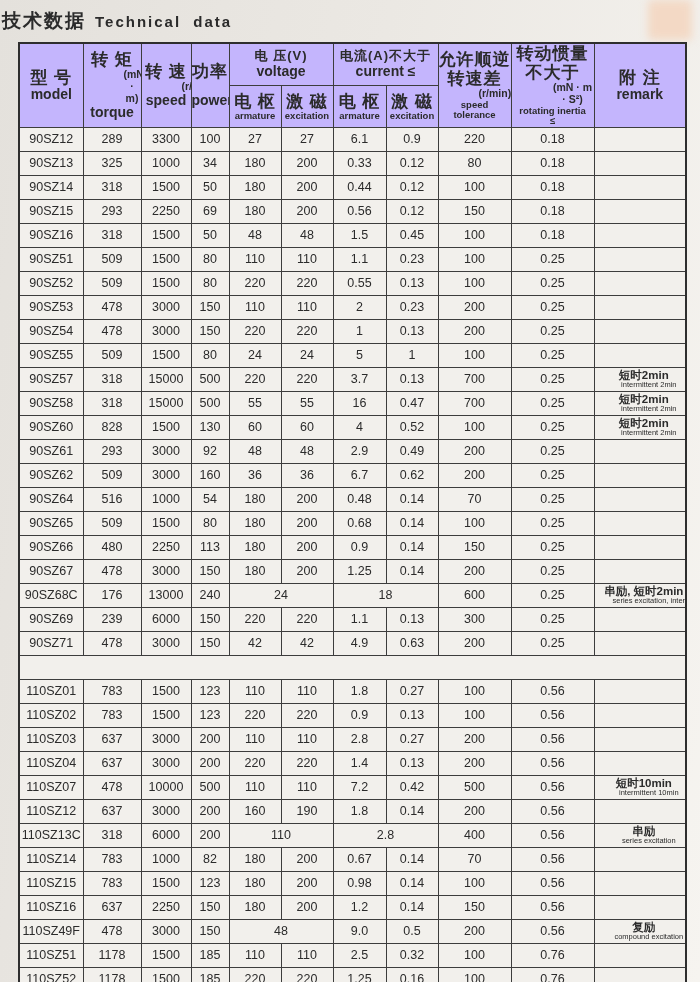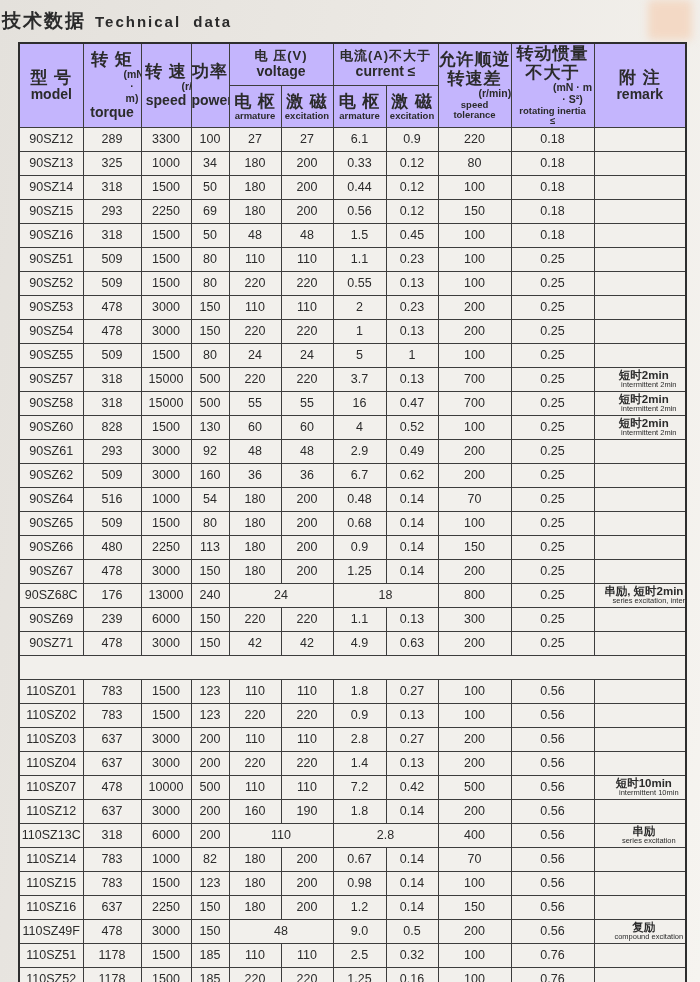--- a/index.html
+++ b/index.html
@@ -394,21 +394,21 @@
         <td>0.25</td>
         <td class="c-remark"></td>
       </tr>
       <tr>
         <td class="c-model">90SZ68C</td>
         <td>176</td>
         <td>13000</td>
         <td>240</td>
         <td colspan="2">24</td>
         <td colspan="2">18</td>
-        <td>800</td>
+        <td>600</td>
         <td>0.25</td>
         <td class="c-remark">
           <div class="r-zh">串励, 短时2min</div>
           <div class="r-en">series excitation, intermittent 2min</div>
         </td>
       </tr>
       <tr>
         <td class="c-model">90SZ69</td>
         <td>239</td>
         <td>6000</td>

